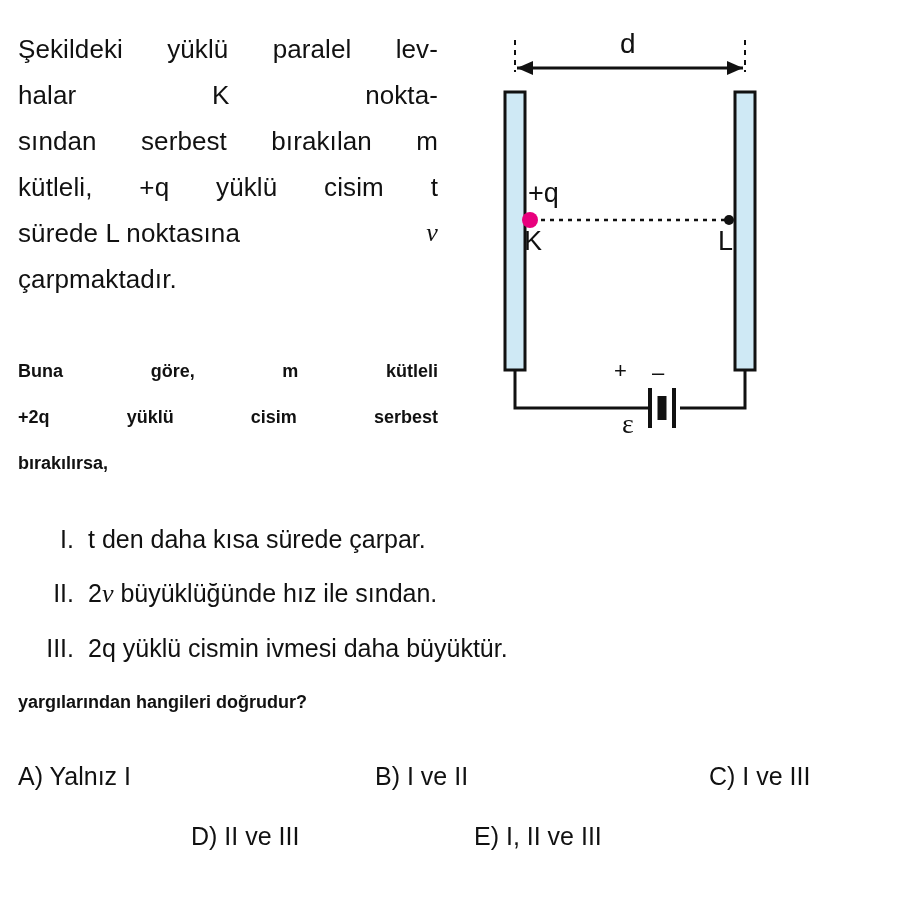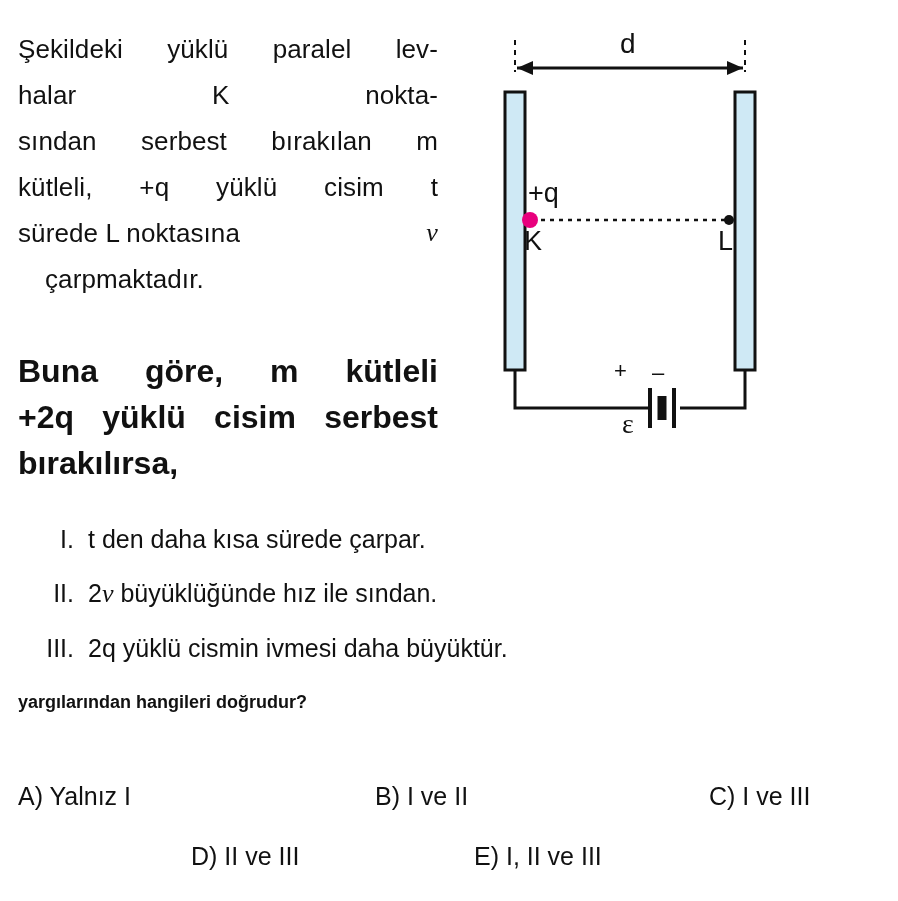--- a/index.html
+++ b/index.html
@@ -29,33 +29,32 @@
     width: 420px;
     font-size: 26px;
     line-height: 46px;
     text-align: justify;
     text-justify: inter-word;
     letter-spacing: 0.1px;
   }
   .intro .line {
     display: block;
     white-space: nowrap;
-    margin-left: 27px;
   }
   .intro .justline {
     display: flex;
     justify-content: space-between;
   }
 
   .bold-block {
     position: absolute;
     left: 18px;
     top: 348px;
     width: 420px;
-    font-size: 32px;
+    font-size: 18px;
     line-height: 46px;
     font-weight: bold;
   }
   .bold-block .justline {
     display: flex;
     justify-content: space-between;
   }
   .bold-block .line {
     display: block;
     white-space: nowrap;
@@ -108,21 +107,20 @@
   .opt-row-2 {
     position: absolute;
     left: 18px;
     top: 822px;
     width: 850px;
     font-size: 25px;
   }
   .opt {
     position: absolute;
     white-space: nowrap;
-    margin-top: 20px;
   }
 
   
   .figure {
     position: absolute;
     left: 480px;
     top: 30px;
     width: 400px;
     height: 430px;
   }

